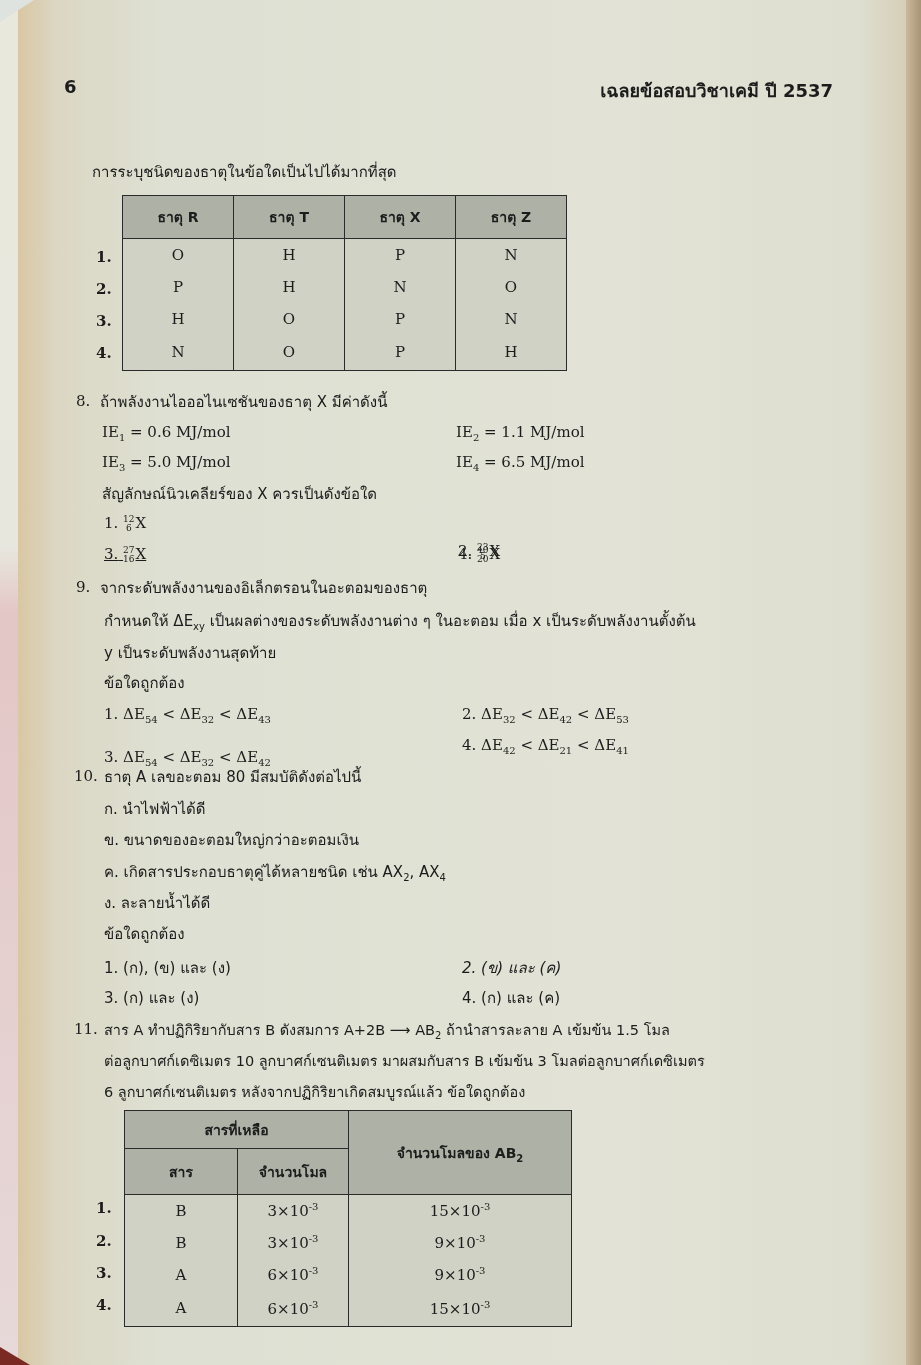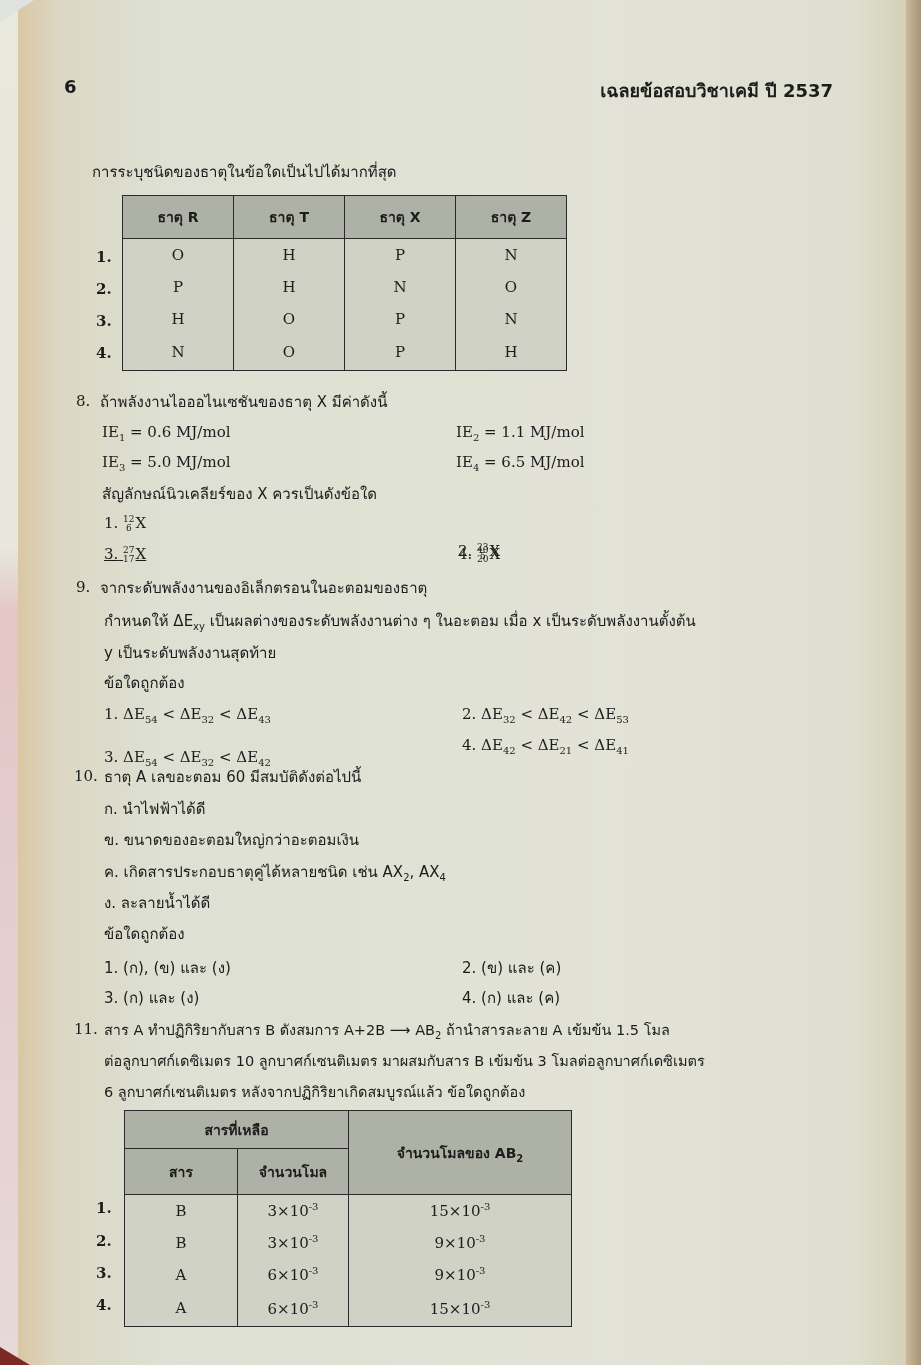--- a/index.html
+++ b/index.html
@@ -122,21 +122,21 @@
 <div class="abs txt" style="left:104px; top:514px;">
   <span>1.</span>
   <span class="nuc"><span>12</span><br><span>6</span></span><span>X</span>
 </div>
 <div class="abs txt" style="left:458px; top:514px;margin-top:28px;">
   <span>2.</span>
   <span class="nuc"><span>23</span><br><span>5</span></span><span>X</span>
 </div>
 <div class="abs txt" style="left:104px; top:545px;text-decoration:underline;">
   <span>3.</span>
-  <span class="nuc"><span>27</span><br><span>17</span></span><span>X</span>
+  <span class="nuc"><span>27</span><br><span>16</span></span><span>X</span>
 </div>
 <div class="abs txt" style="left:458px; top:545px;">
   <span>4.</span>
   <span class="nuc"><span>40</span><br><span>20</span></span><span>X</span>
 </div>
 
 <div class="abs txt" style="left:76px; top:578px;">9.</div>
 <div class="abs thai" style="left:100px; top:576px;">จากระดับพลังงานของอิเล็กตรอนในอะตอมของธาตุ</div>
 <div class="abs thai" style="left:104px; top:609px;">
   <span>กำหนดให้ ΔE</span><sub>xy</sub><span> เป็นผลต่างของระดับพลังงานต่าง ๆ ในอะตอม เมื่อ x เป็นระดับพลังงานตั้งต้น</span>
@@ -155,30 +155,30 @@
 <div class="abs txt" style="left:104px; top:748px;">
   <span>3.</span>
   ΔE<sub>54</sub> &lt; ΔE<sub>32</sub> &lt; ΔE<sub>42</sub>
 </div>
 <div class="abs txt" style="left:462px; top:736px;">
   <span>4.</span>
   ΔE<sub>42</sub> &lt; ΔE<sub>21</sub> &lt; ΔE<sub>41</sub>
 </div>
 
 <div class="abs txt" style="left:74px; top:767px;">10.</div>
-<div class="abs thai" style="left:104px; top:765px;">ธาตุ A เลขอะตอม 60 มีสมบัติดังต่อไปนี้</div>
+<div class="abs thai" style="left:104px; top:765px;">ธาตุ A เลขอะตอม 80 มีสมบัติดังต่อไปนี้</div>
 <div class="abs thai" style="left:104px; top:797px;">ก. นำไฟฟ้าได้ดี</div>
 <div class="abs thai" style="left:104px; top:828px;">ข. ขนาดของอะตอมใหญ่กว่าอะตอมเงิน</div>
 <div class="abs thai" style="left:104px; top:860px;">
   <span>ค. เกิดสารประกอบธาตุคู่ได้หลายชนิด เช่น AX</span><sub>2</sub><span>, AX</span><sub>4</sub>
 </div>
 <div class="abs thai" style="left:104px; top:891px;">ง. ละลายน้ำได้ดี</div>
 <div class="abs thai" style="left:104px; top:922px;">ข้อใดถูกต้อง</div>
 <div class="abs thai" style="left:104px; top:956px;">1. (ก), (ข) และ (ง)</div>
-<div class="abs thai" style="left:462px; top:956px;">2. (ข) และ (ค)</div>
+<div class="abs thai" style="left:462px; top:956px;font-style:italic;">2. (ข) และ (ค)</div>
 <div class="abs thai" style="left:104px; top:986px;">3. (ก) และ (ง)</div>
 <div class="abs thai" style="left:462px; top:986px;">4. (ก) และ (ค)</div>
 
 <div class="abs txt" style="left:74px; top:1020px;">11.</div>
 <div class="abs thai" style="left:104px; top:1018px; font-size:14.5px;">
   <span>สาร A ทำปฏิกิริยากับสาร B ดังสมการ A+2B</span>
   <span class="arrow">⟶</span>
   <span>AB</span><sub>2</sub><span> ถ้านำสารละลาย A เข้มข้น 1.5 โมล</span>
 </div>
 <div class="abs thai" style="left:104px; top:1049px; font-size:14.5px;">ต่อลูกบาศก์เดซิเมตร 10 ลูกบาศก์เซนติเมตร มาผสมกับสาร B เข้มข้น 3 โมลต่อลูกบาศก์เดซิเมตร</div>

